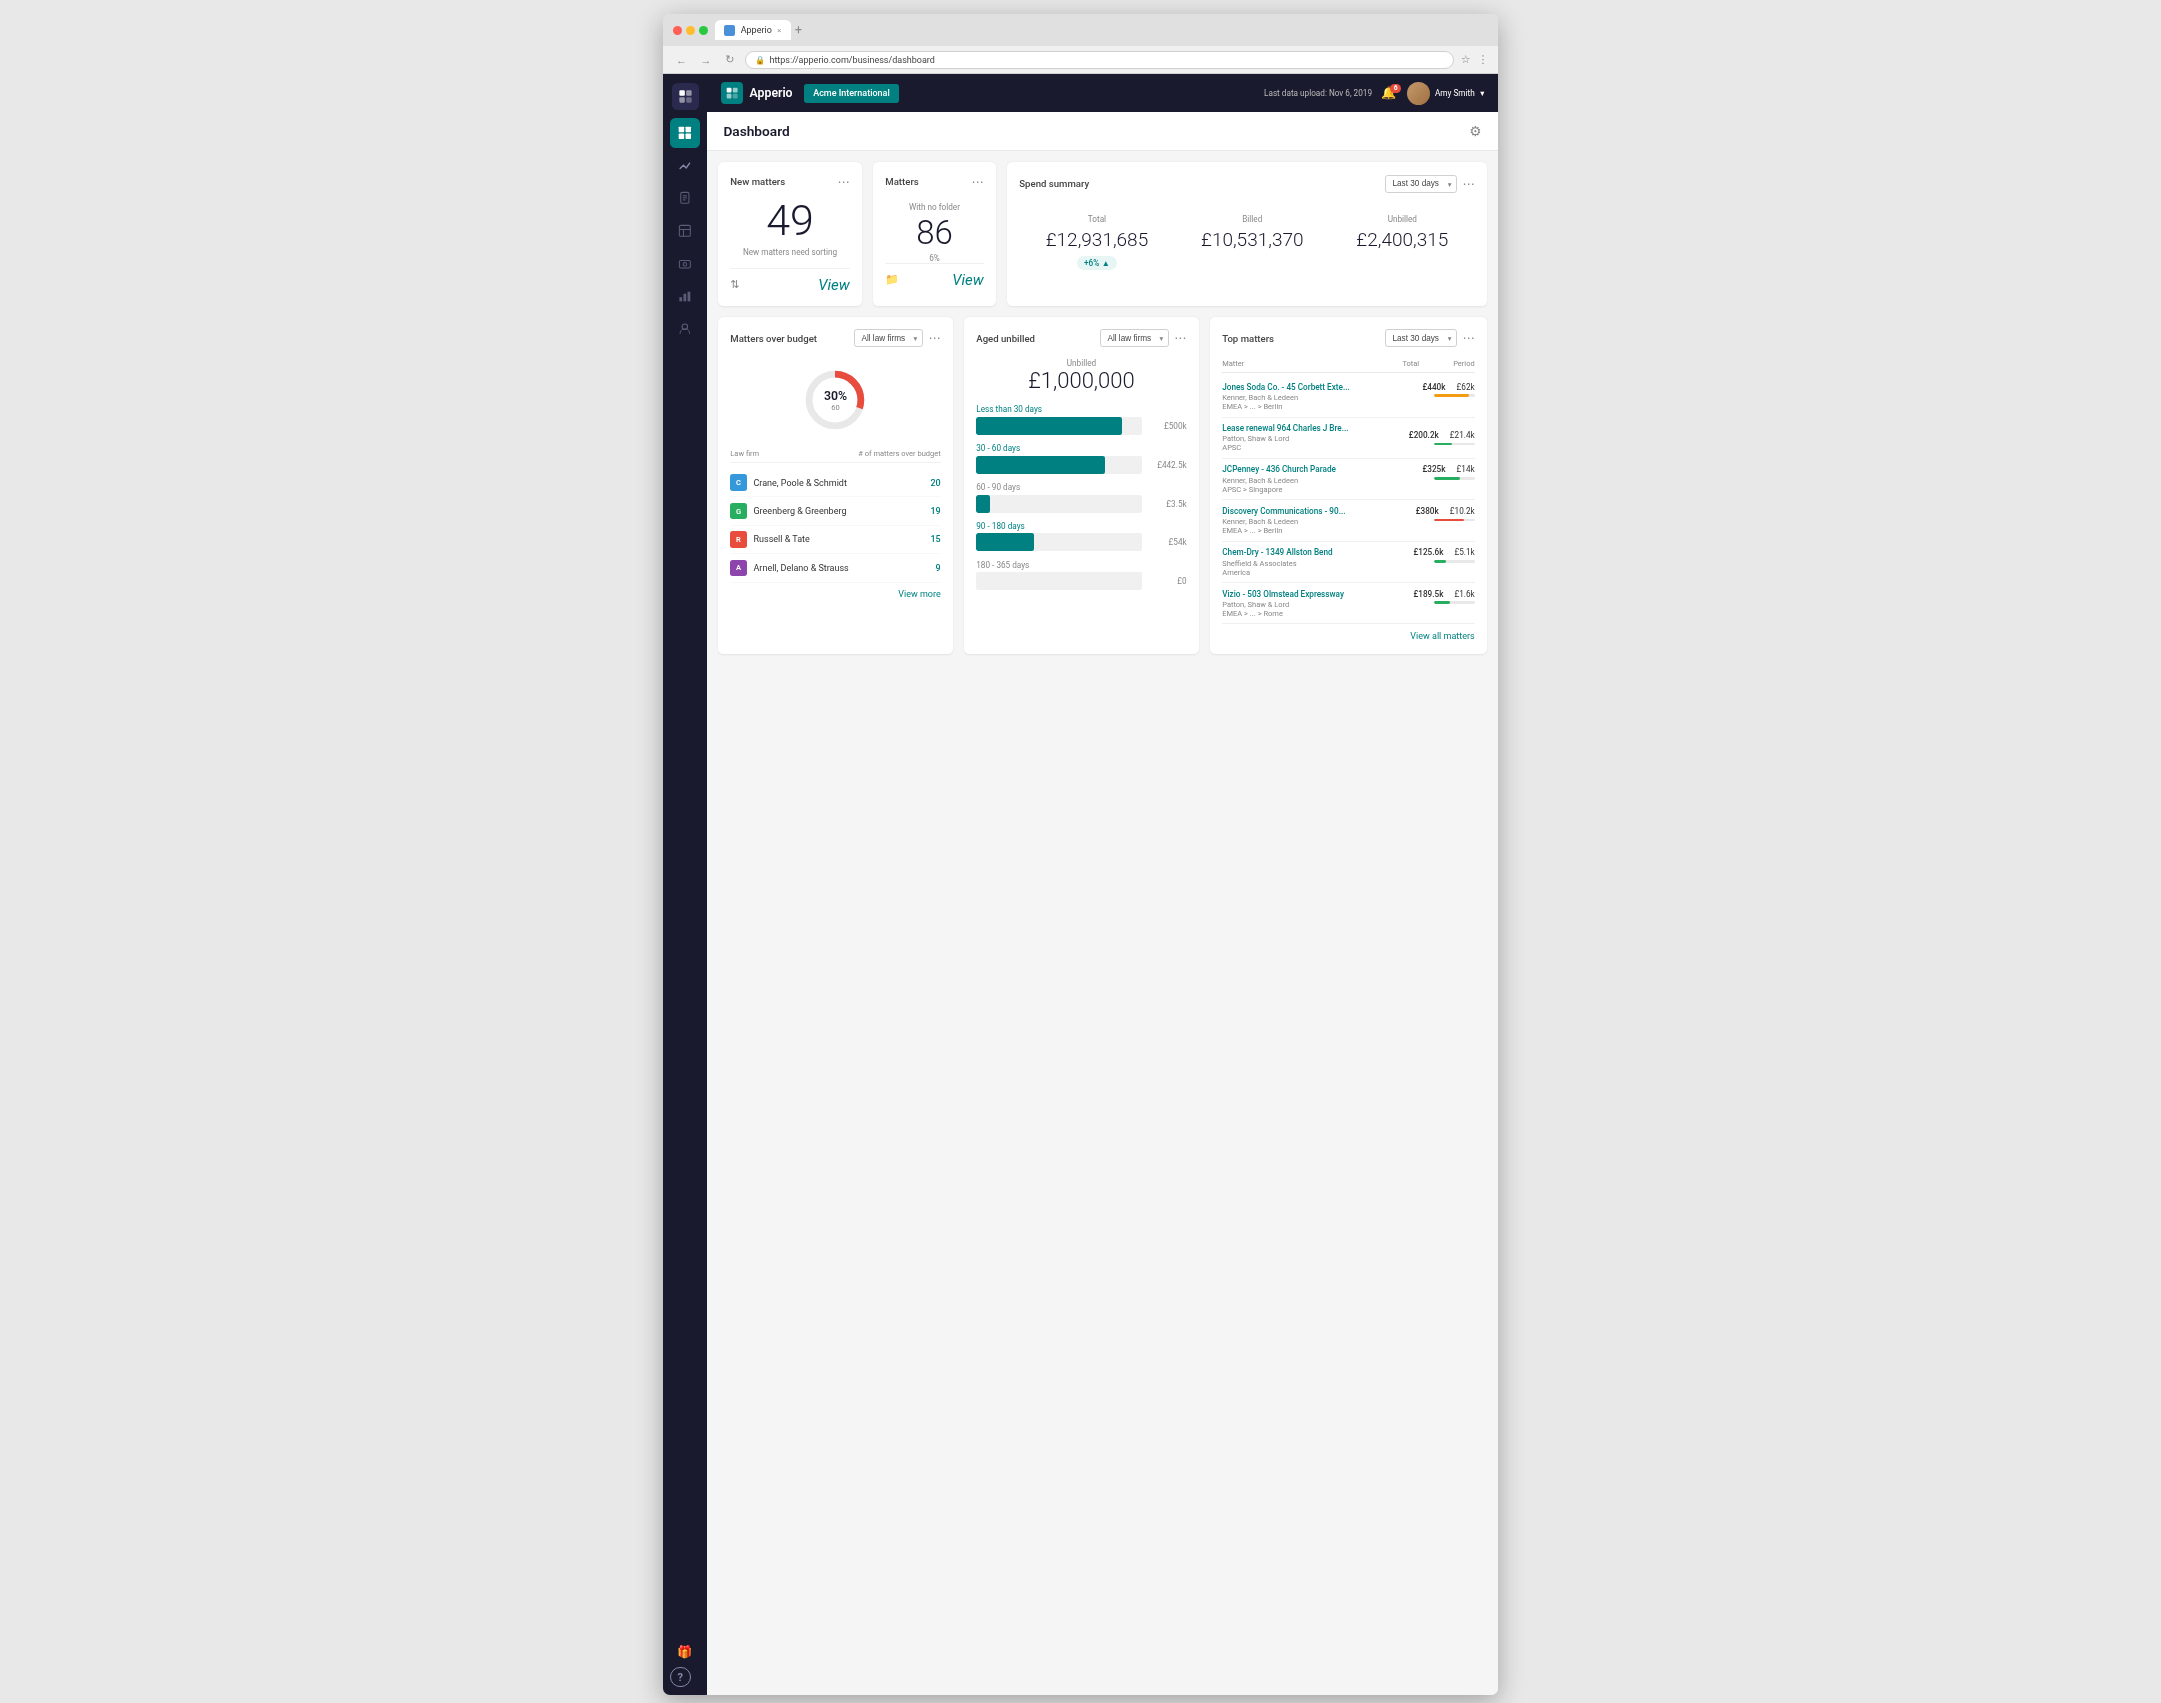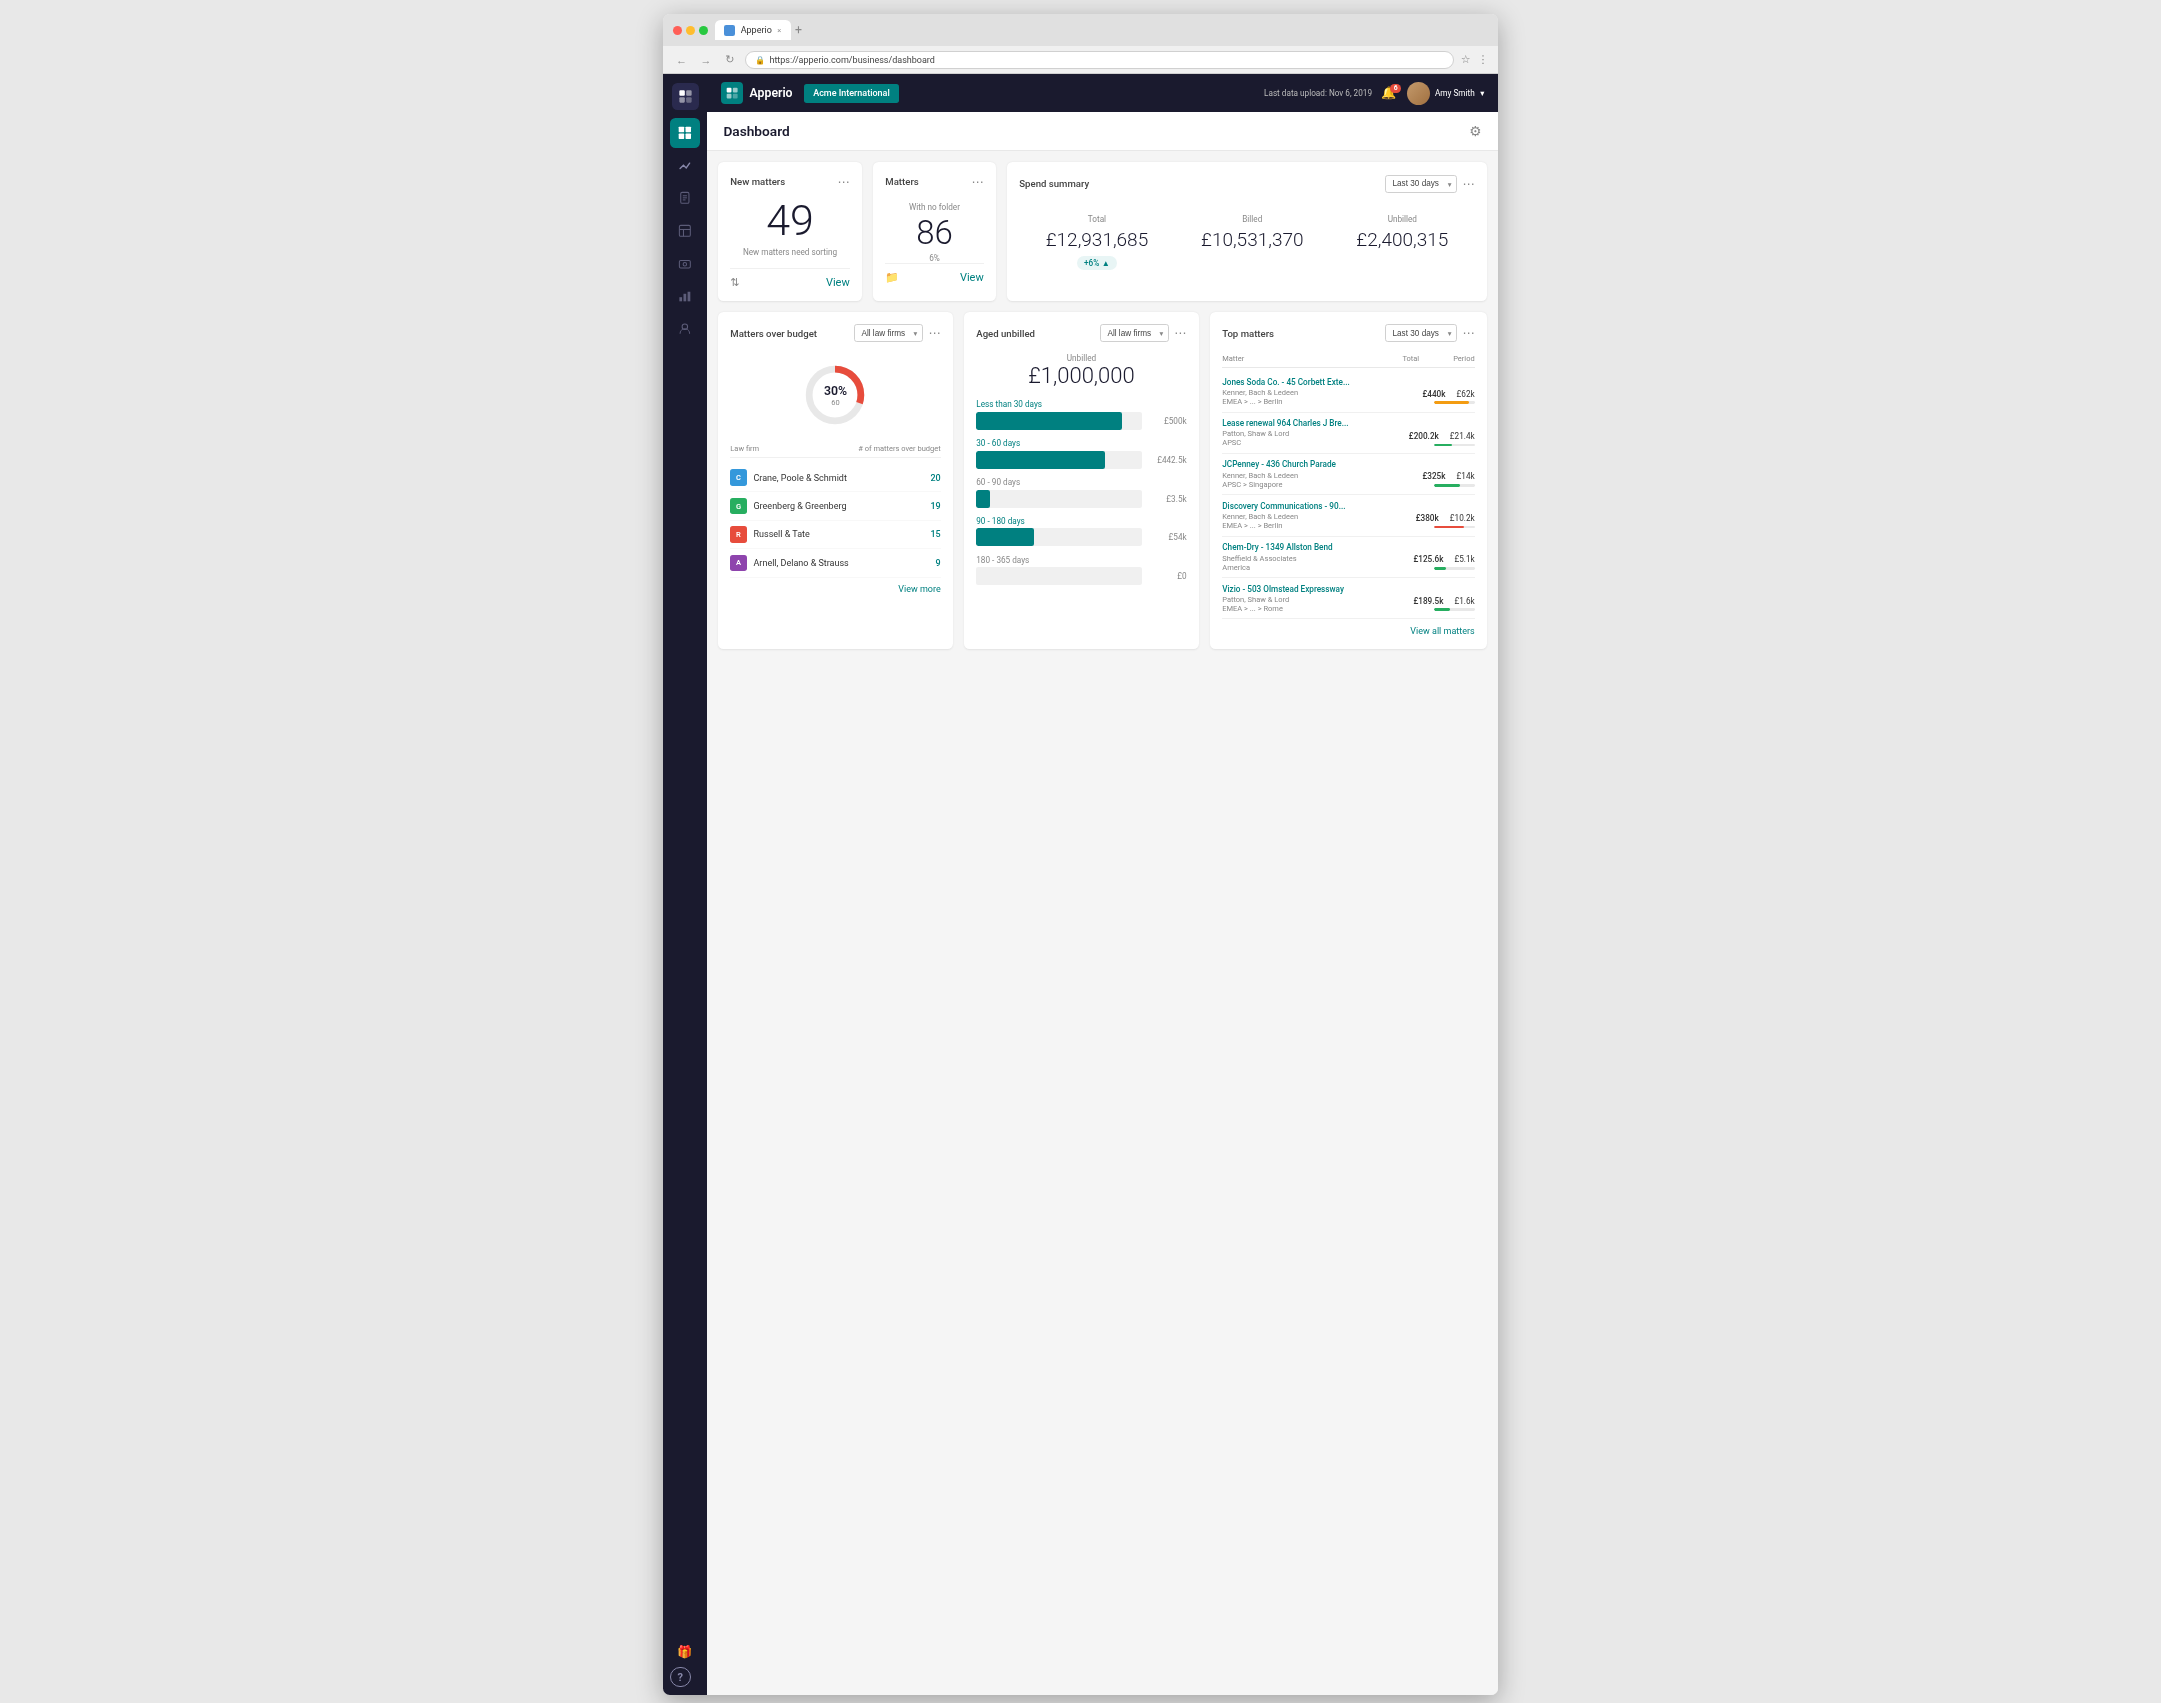--- a/index.html
+++ b/index.html
@@ -60,21 +60,21 @@
     .card-header { display: flex; align-items: center; justify-content: space-between; margin-bottom: 8.2px; }
     .card-title { font-size: 9.6px; font-weight: 500; color: #444; }
     .card-menu { color: #888; font-size: 12.3px; cursor: pointer; }
 
     
     .new-matters-card { flex: 1; max-width: 144px; }
     .new-matters-number { font-size: 43px; font-weight: 300; color: #1a1a2e; text-align: center; line-height: 1.1; margin: 6.8px 0 2.7px; }
     .new-matters-label { font-size: 8.2px; color: #888; text-align: center; margin-bottom: 11px; }
     .card-footer { display: flex; align-items: center; justify-content: space-between; border-top: 0.7px solid #f0f0f0; padding-top: 6.8px; }
     .sort-icon { color: #888; font-size: 11px; }
-    .view-link { color: #008080; font-size: 11px; cursor: pointer; text-decoration: none; }
+    .view-link { color: #008080; font-size: 15px; cursor: pointer; text-decoration: none; font-style: italic; }
 
     
     .matters-card { flex: 1; max-width: 123px; }
     .with-no-folder { font-size: 8.2px; color: #888; text-align: center; margin-top: 13.7px; }
     .matters-number { font-size: 33px; font-weight: 300; color: #1a1a2e; text-align: center; line-height: 1.1; margin: 2.7px 0 1.4px; }
     .matters-pct { font-size: 8.2px; color: #888; text-align: center; }
 
     
     .spend-card { flex: 1; }
     .spend-header-right { display: flex; align-items: center; gap: 5.5px; }
@@ -126,21 +126,21 @@
     .matters-table-header { display: flex; justify-content: space-between; padding: 4.1px 0; border-bottom: 0.7px solid #e8e8e8; margin-bottom: 2.7px; }
     .matters-th { font-size: 7.5px; color: #888; }
     .matter-row { padding: 5.5px 0; border-bottom: 0.7px solid #f0f0f0; }
     .matter-name { font-size: 8.2px; color: #008080; font-weight: 500; margin-bottom: 1.4px; cursor: pointer; }
     .matter-firm { font-size: 7.5px; color: #888; }
     .matter-total { font-size: 8.2px; color: #333; font-weight: 500; }
     .matter-period { font-size: 8.2px; color: #333; }
     .matter-bar-bg { width: 41px; height: 2.7px; background: #e8e8e8; border-radius: 1.4px; overflow: hidden; }
     .matter-bar-fill { height: 100%; border-radius: 1.4px; }
     .matter-info { flex: 1; }
-    .matter-values { text-align: right; min-width: 55px; margin-top: 12px; }
+    .matter-values { text-align: right; min-width: 55px; }
     .view-all-link { color: #008080; font-size: 9px; cursor: pointer; text-align: right; padding-top: 6.8px; }
 
     
     .filter-dropdown { border: 0.7px solid #d0d0d0; border-radius: 2.7px; padding: 3.4px 16.4px 3.4px 6.8px; font-size: 8.2px; color: #444; appearance: none; background: white; cursor: pointer; }
   </style>
 </head>
 <body>
 
 <div class="browser-chrome">
 

